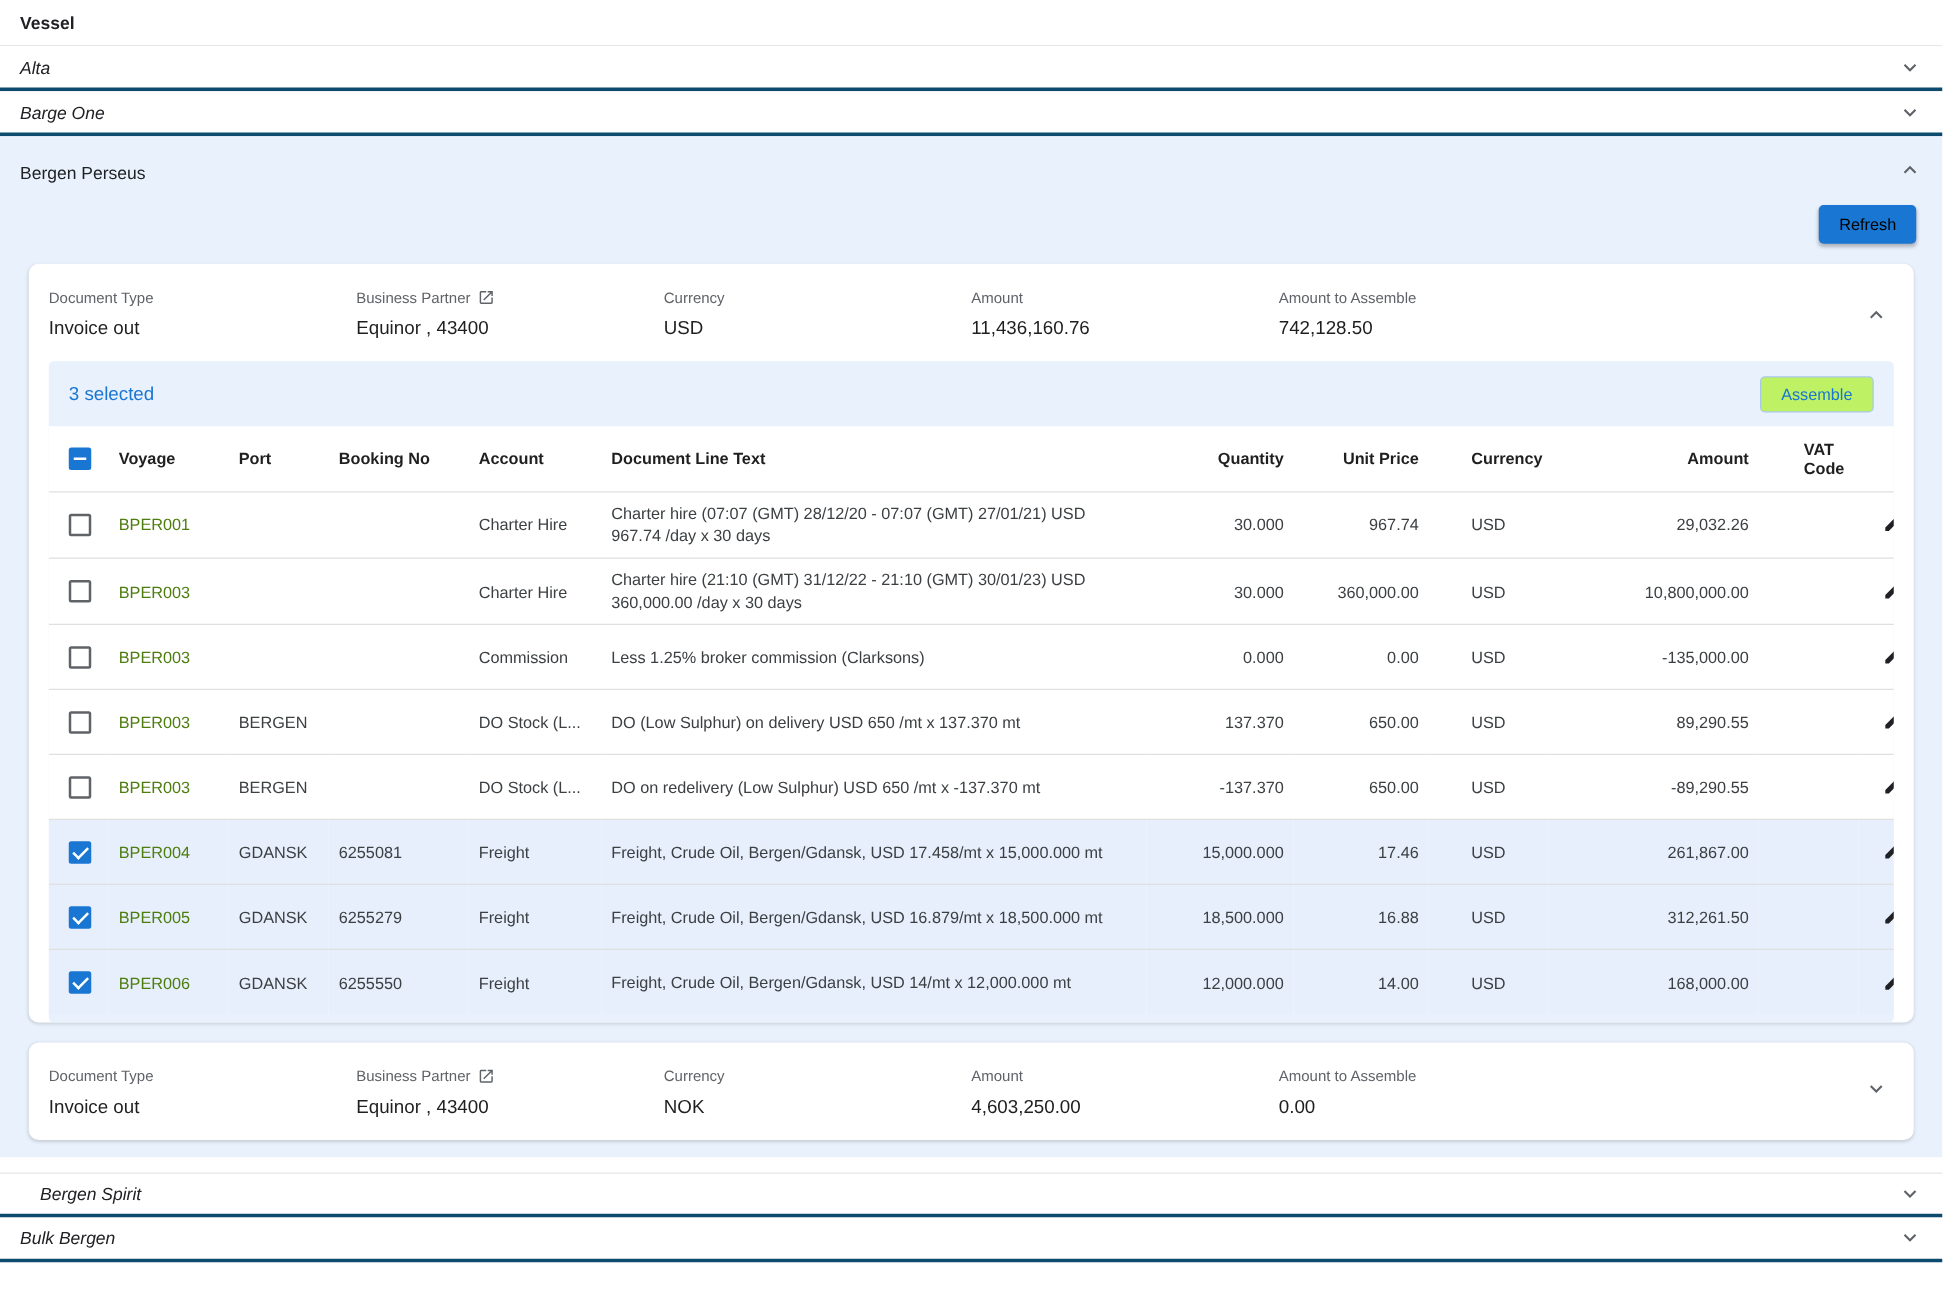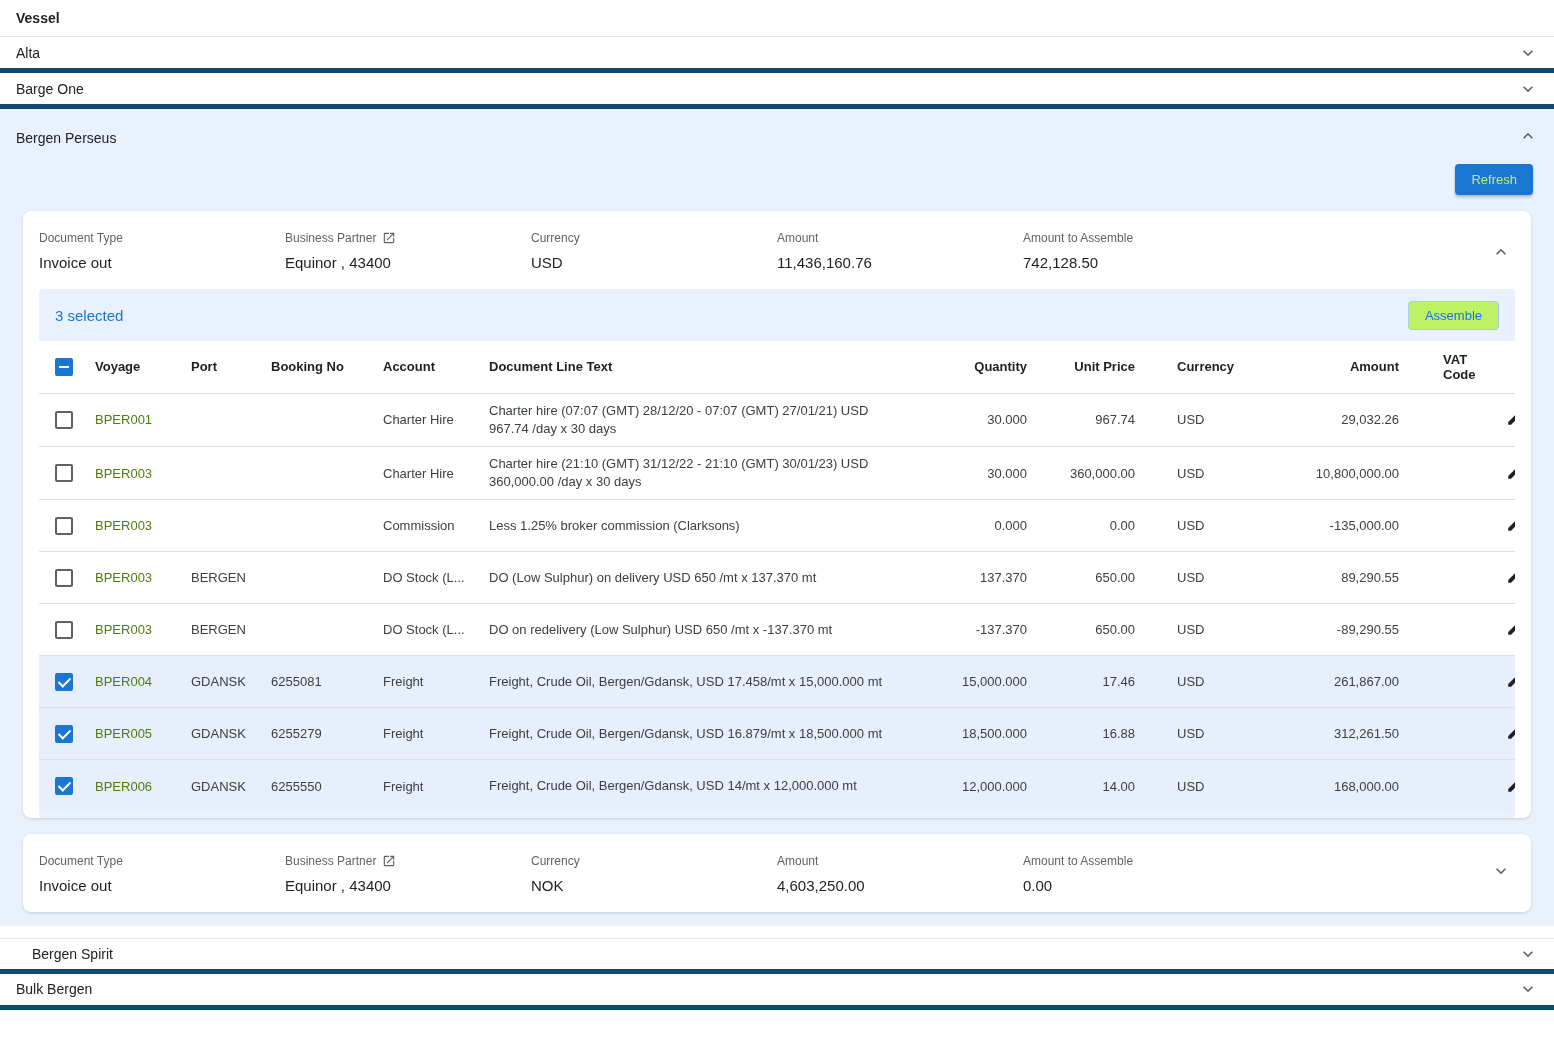--- a/index.html
+++ b/index.html
@@ -11,37 +11,37 @@
     font-size: 14px;
   }
   
   .top-header {
     height: 37px; display: flex; align-items: center;
     padding: 0 16px; border-bottom: 1px solid #e6e6e6;
     font-weight: 700; font-size: 14px;
   }
   .accordion-row {
     height: 36px; display: flex; align-items: center; justify-content: space-between;
-    padding: 0 16px; border-bottom: 5px solid #0c4a6e;
-    font-size: 14px; cursor: pointer; background: #fff;
+    padding: 0 16px; border-bottom: 3px solid #0c4a6e;
+    font-size: 14px; cursor: pointer; background: #fff; font-style: italic;
   }
   .accordion-row .chev { display: flex; align-items: center; }
   
   .expanded {
     background: #e9f1fc;
   }
   .expanded-header {
     display: flex; align-items: flex-end; justify-content: space-between;
     padding: 14px 16px 4px 16px; font-size: 14px; cursor: pointer;
   }
   .refresh-row {
     display: flex; justify-content: flex-end; padding: 14px 21px 0 0;
   }
   .btn-primary {
-    background: #1976d2; color: #bef264; border: none; border-radius: 4px;
+    background: #1976d2; color: #000000; border: none; border-radius: 4px;
     padding: 8px 16px; font-size: 13px; font-family: inherit; cursor: pointer;
     box-shadow: 0 2px 3px rgba(0,0,0,.25);
   }
   .btn-outline {
     background: #bef264; color: #1976d2; border: 1px solid #a9c7e8; border-radius: 4px;
     padding: 6px 16px; font-size: 13px; font-family: inherit; cursor: pointer;
   }
   
   .card {
     background: #fff; border-radius: 8px; margin: 16px 23px 0 23px;

